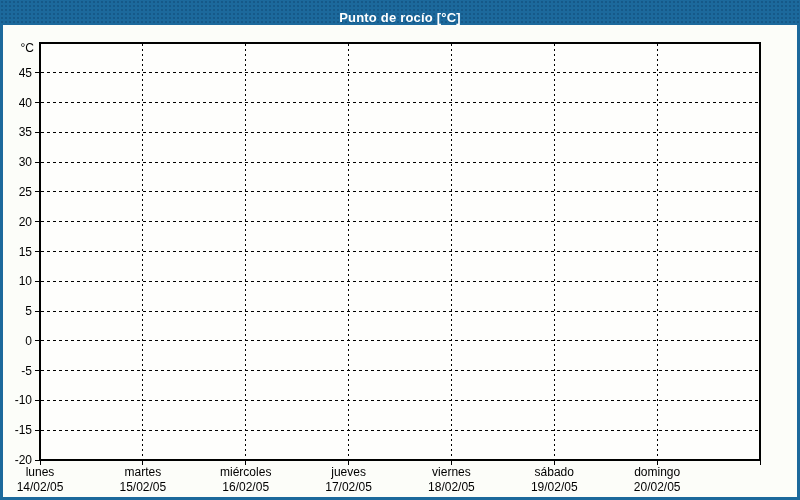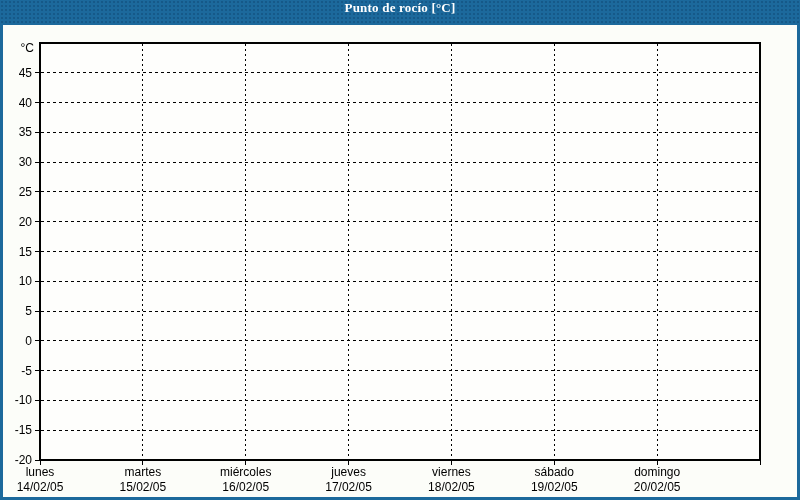--- a/index.html
+++ b/index.html
@@ -9,21 +9,21 @@
     background:#1c699c;
     font-family:"Liberation Sans", sans-serif;
     overflow:hidden;
   }
   .titlebar {
     position:absolute; left:0; top:0;
     width:800px; height:25px;
     background:#1c699c;
     background-image: radial-gradient(rgba(10,60,100,0.35) 0.8px, transparent 1px);
     background-size:4px 4px;
-    display:flex; align-items:flex-start; justify-content:center;font-family:Liberation Serif, serif;
+    display:flex; align-items:flex-end; justify-content:center;
   }
   .titlebar .title {
     color:#ffffff;
     font-size:13px;
     font-weight:bold;
     letter-spacing:0.2px;
   }
   .content {
     position:absolute; left:3px; top:25px;
     width:794px; height:472px;

